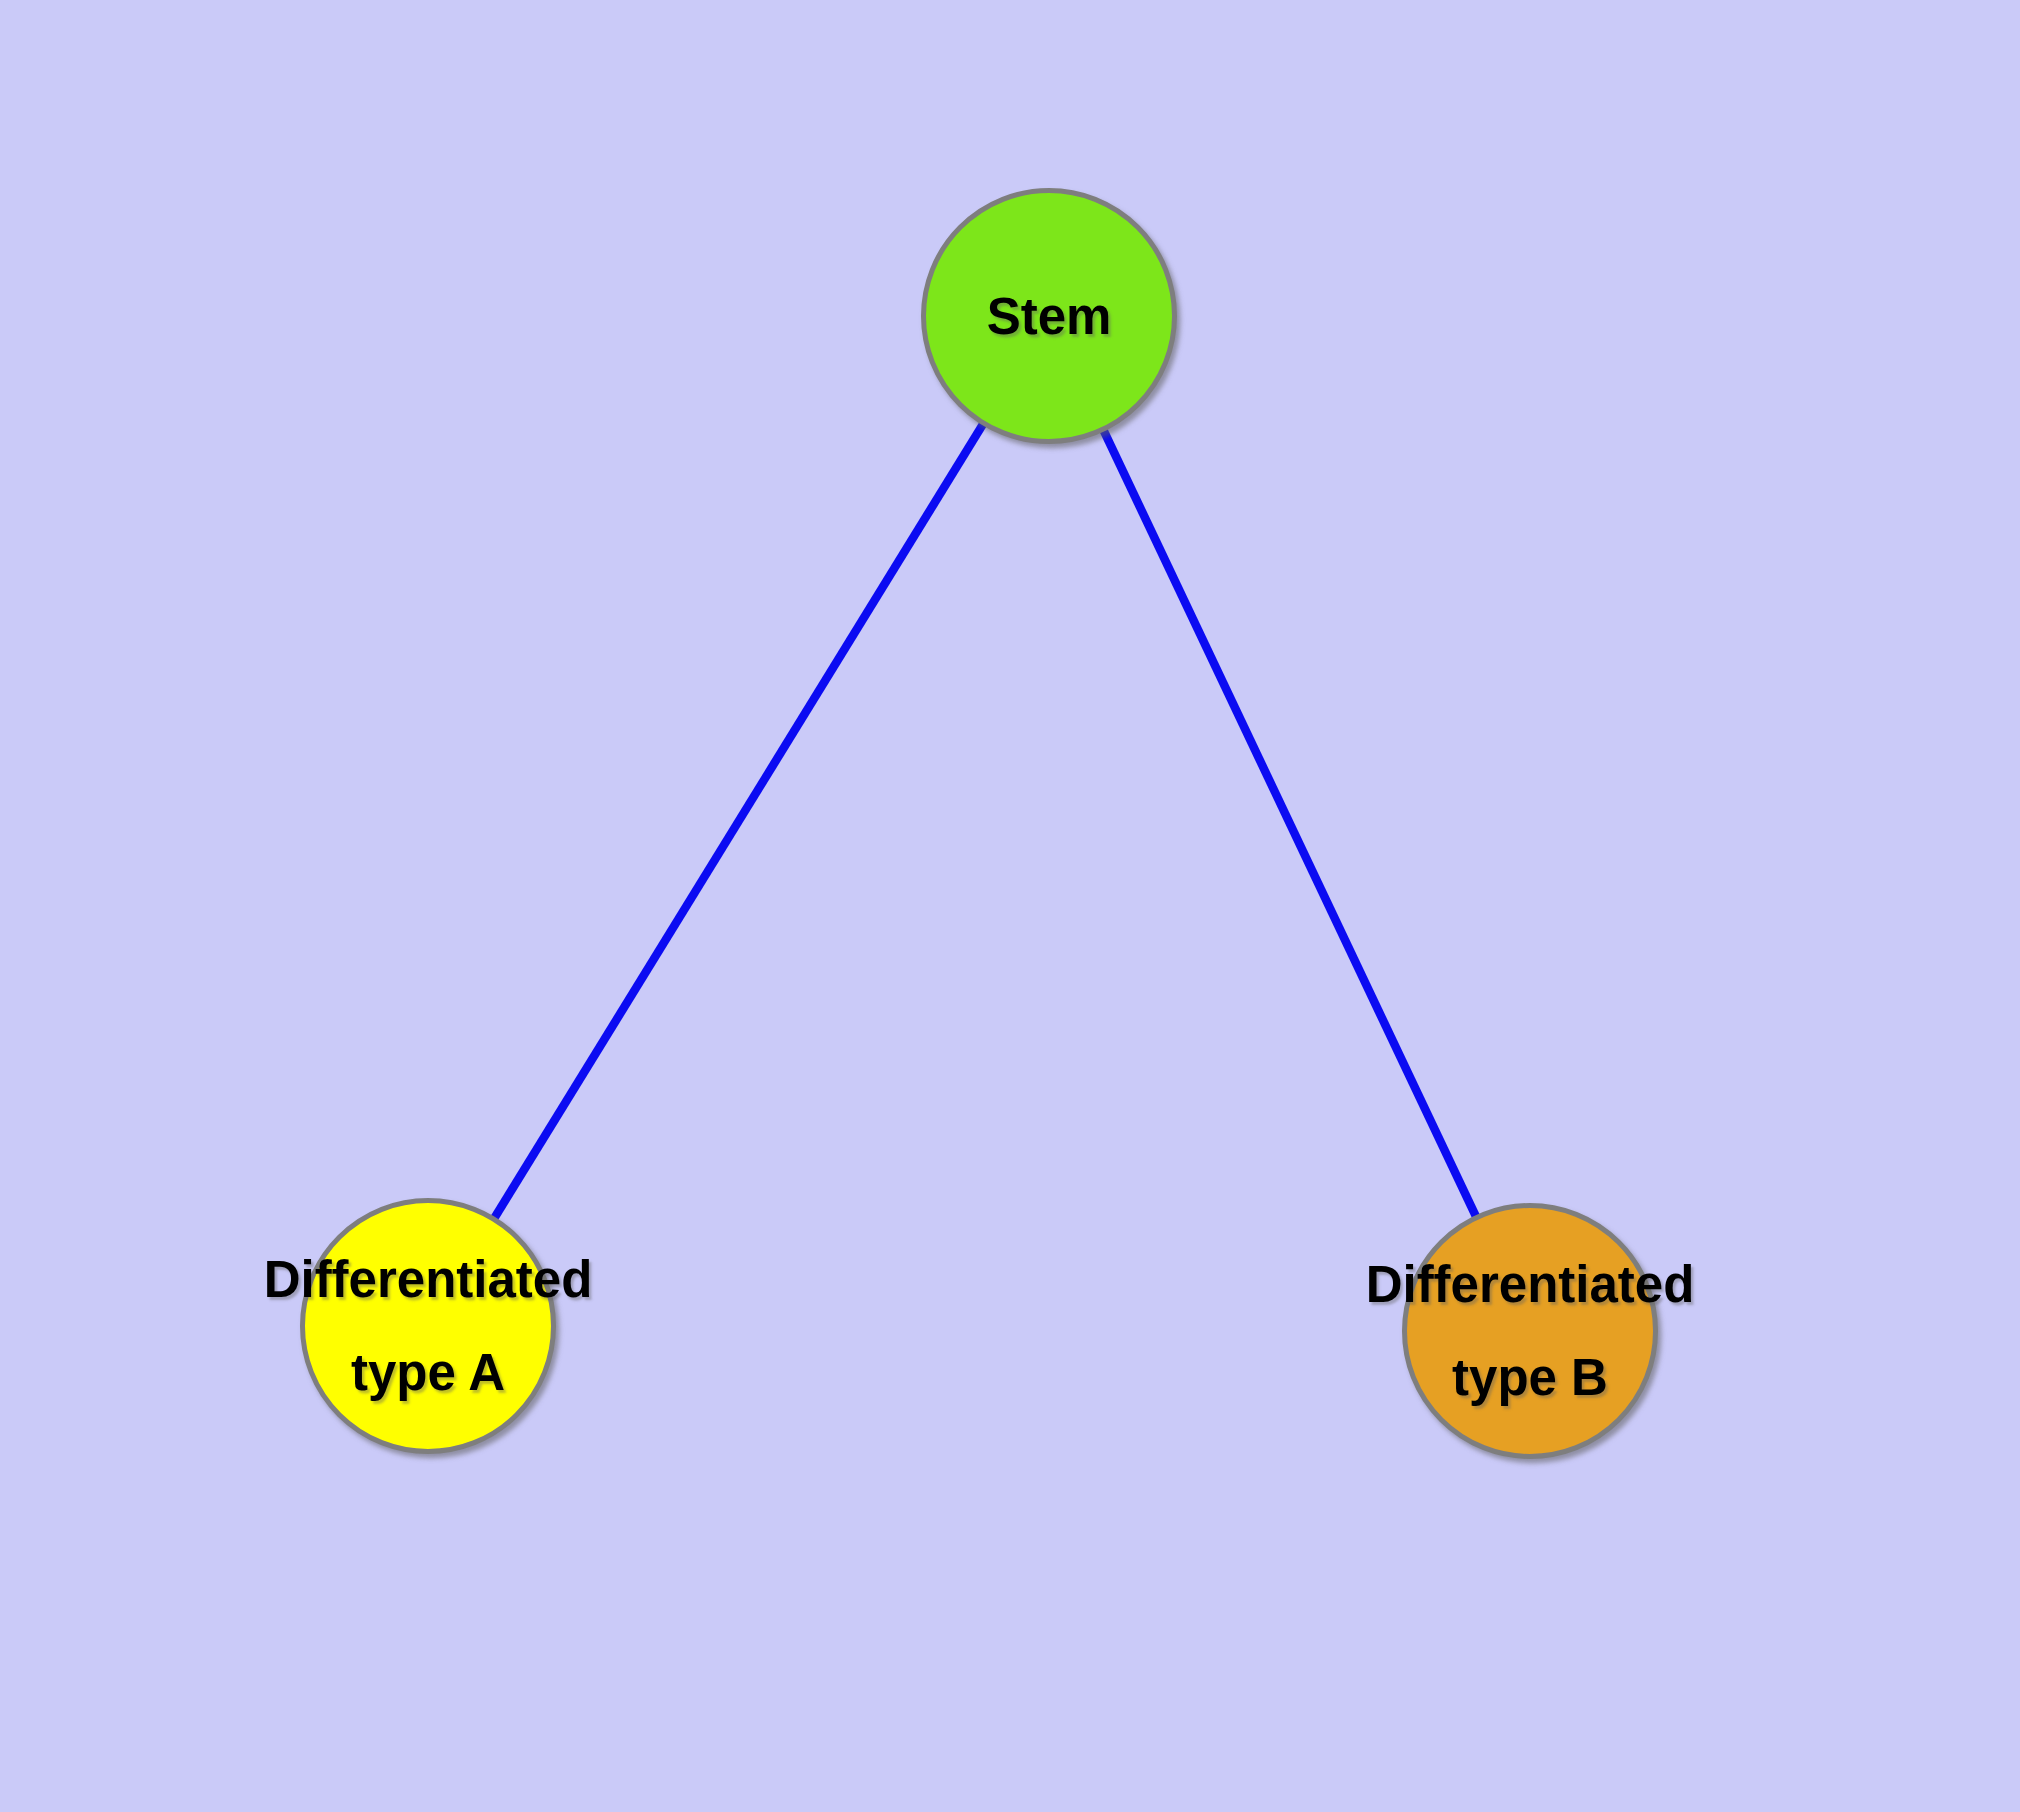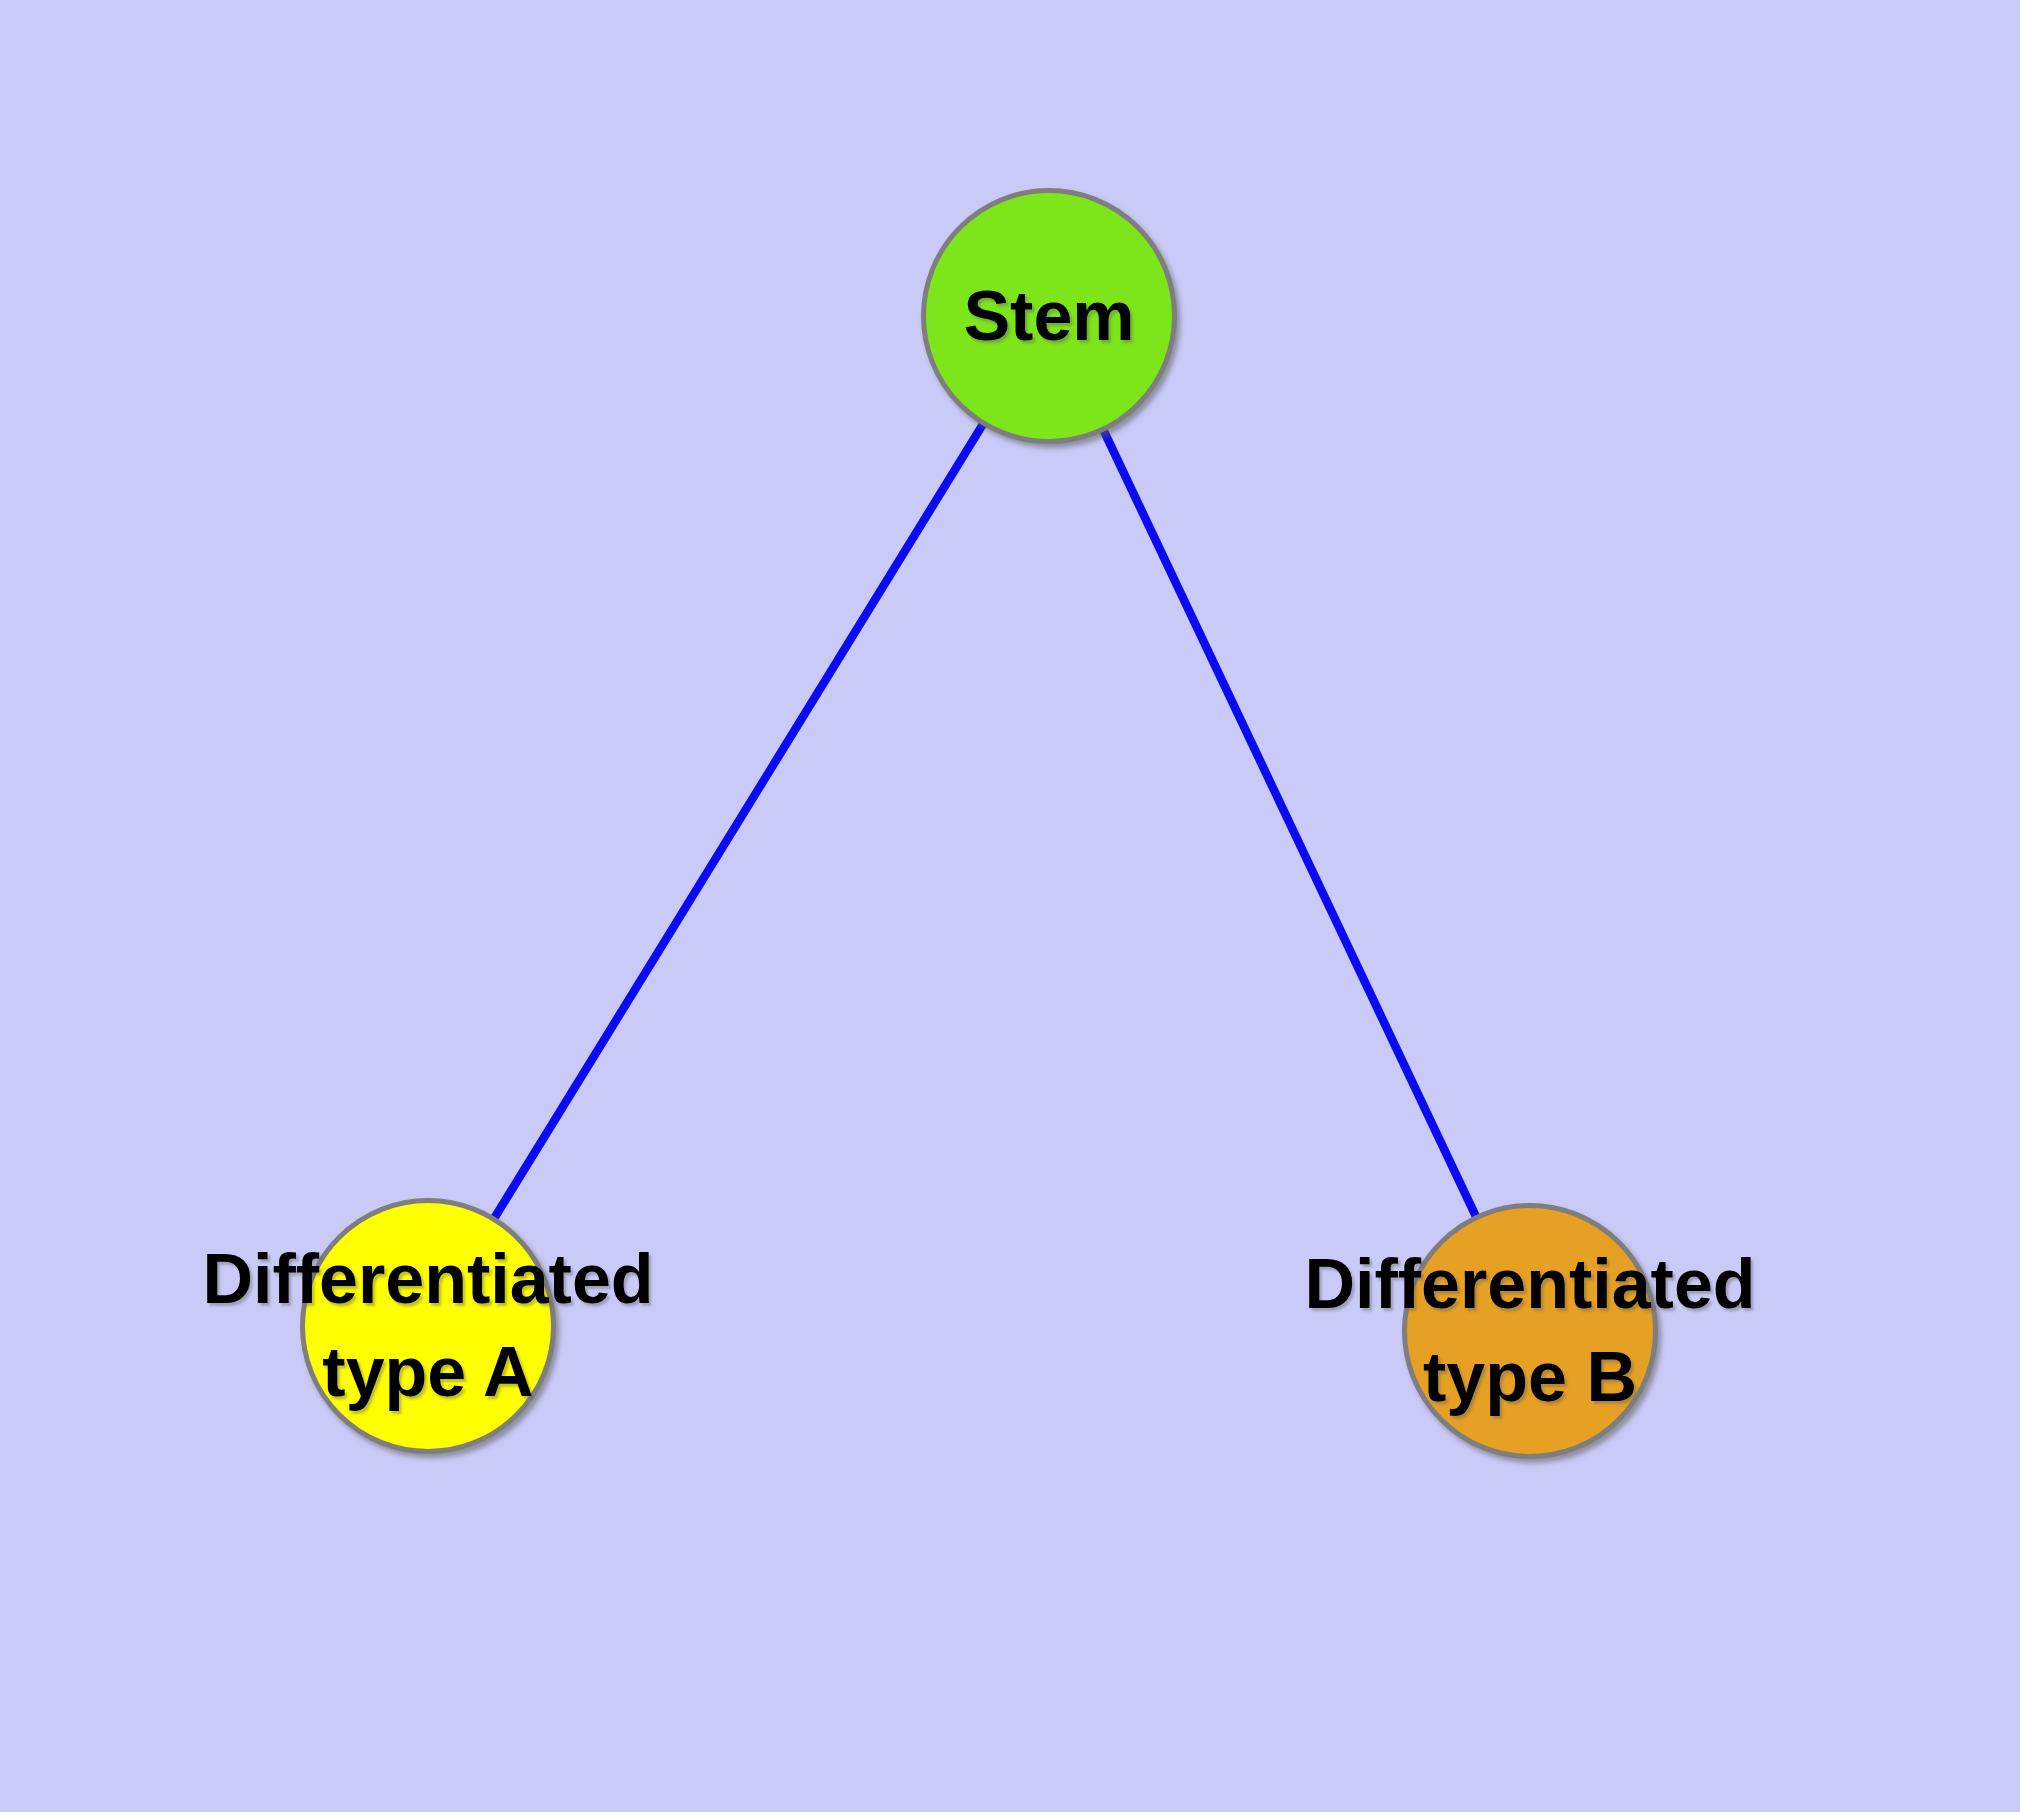--- a/index.html
+++ b/index.html
@@ -29,21 +29,21 @@
     border: 5.1px solid #7e7e7e;
     transform: translate(-50%, -50%);
     box-shadow: 3.4px 4.2px 5.1px rgba(95, 95, 95, 0.55);
   }
   .node-label {
     position: absolute;
     transform: translate(-50%, -50%);
     text-align: center;
     white-space: pre-line;
     font-weight: bold;
-    font-size: 70px;
+    font-size: 51px;
     line-height: 93px;
     color: #000000;
     text-shadow: 2.5px 3.4px 2.5px rgba(95, 95, 95, 0.40);
     pointer-events: none;
   }
 </style>
 </head>
 <body>
 
 <div class="canvas" style="background: rgb(202, 202, 248);">

